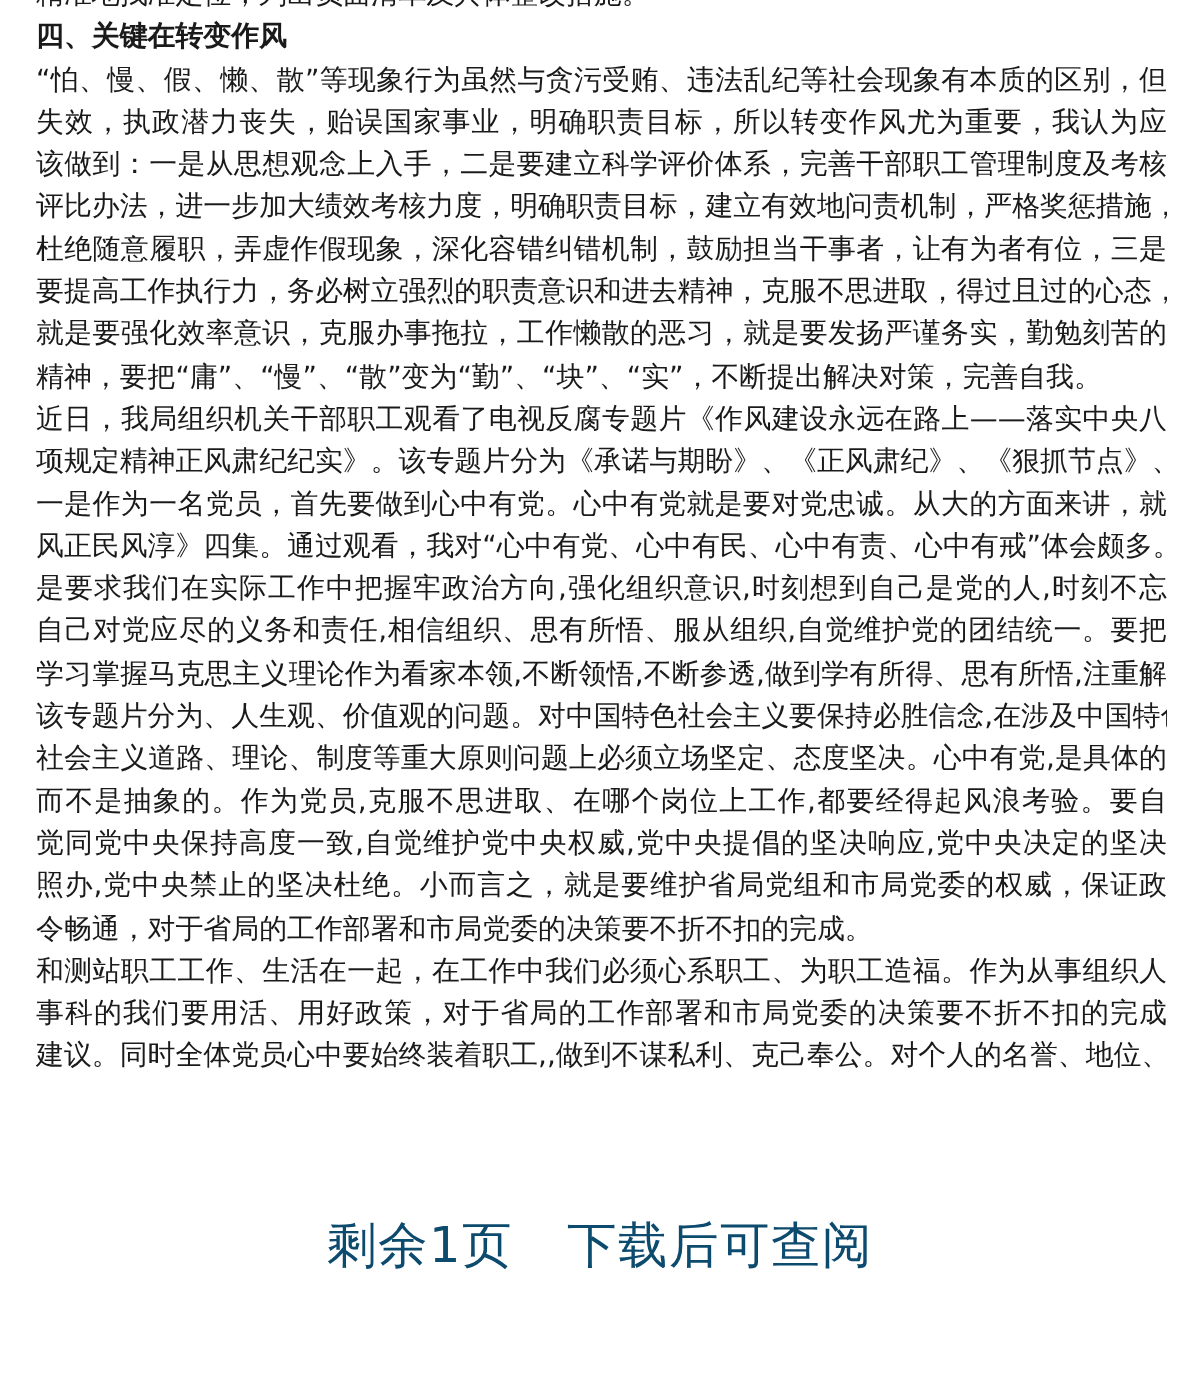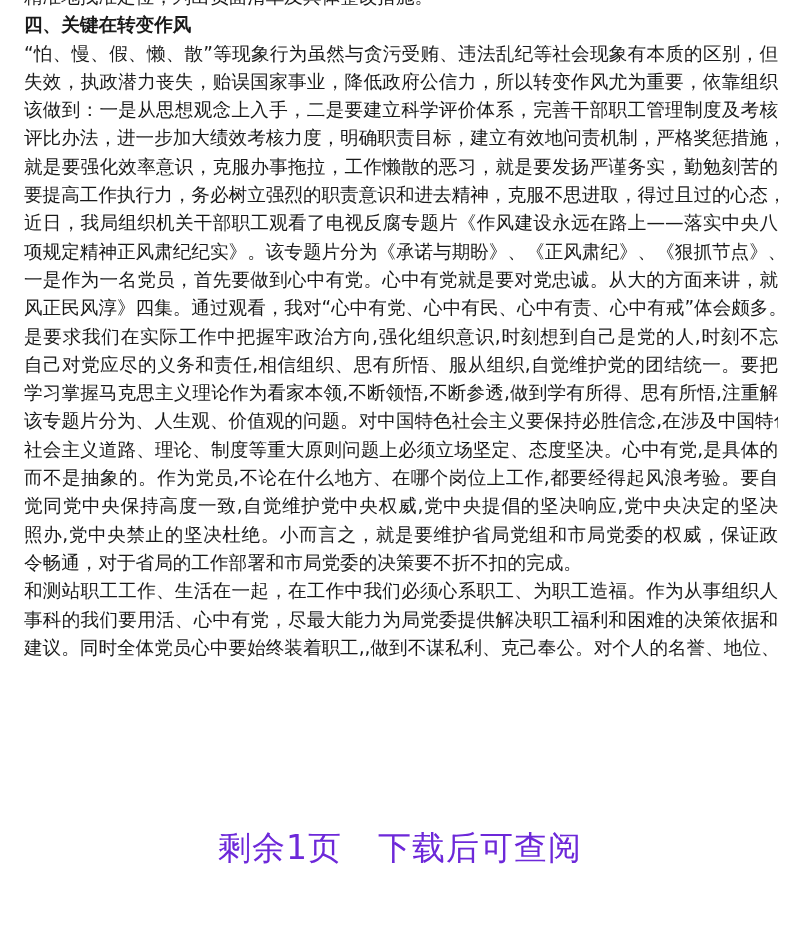--- a/index.html
+++ b/index.html
@@ -34,58 +34,60 @@
     .line.last {
       text-align-last: left;
     }
     .heading {
       font-weight: bold;
       text-align-last: left;
     }
     .footer-banner {
       position: absolute;
       left: 0;
-      top: 826px;
+      top: 808px;
       width: 800px;
       text-align: center;
       font-size: 33px;
-      color: #6d28d9;
+      color: #0c4a6e;
       letter-spacing: 1px;
       font-family: "DejaVu Sans", "Liberation Sans", sans-serif;
     }
     .footer-banner .gap {
       display: inline-block;
       width: 36px;
     }
   </style>
 </head>
 <body>
 
 <div class="page">
   <div class="line last">精准地找准定位，列出负面清单及具体整改措施。</div>
   <div class="line heading">四、关键在转变作风</div>
   <div class="line">“怕、慢、假、懒、散”等现象行为虽然与贪污受贿、违法乱纪等社会现象有本质的区别，但</div>
-  <div class="line">失效，执政潜力丧失，贻误国家事业，降低政府公信力，所以转变作风尤为重要，依靠组织</div>
+  <div class="line">失效，执政潜力丧失，贻误国家事业，明确职责目标，所以转变作风尤为重要，我认为应</div>
   <div class="line">该做到：一是从思想观念上入手，二是要建立科学评价体系，完善干部职工管理制度及考核</div>
   <div class="line">评比办法，进一步加大绩效考核力度，明确职责目标，建立有效地问责机制，严格奖惩措施，</div>
+  <div class="line">杜绝随意履职，弄虚作假现象，深化容错纠错机制，鼓励担当干事者，让有为者有位，三是</div>
+  <div class="line">要提高工作执行力，务必树立强烈的职责意识和进去精神，克服不思进取，得过且过的心态，</div>
   <div class="line">就是要强化效率意识，克服办事拖拉，工作懒散的恶习，就是要发扬严谨务实，勤勉刻苦的</div>
-  <div class="line">要提高工作执行力，务必树立强烈的职责意识和进去精神，克服不思进取，得过且过的心态，</div>
+  <div class="line last">精神，要把“庸”、“慢”、“散”变为“勤”、“块”、“实”，不断提出解决对策，完善自我。</div>
   <div class="line">近日，我局组织机关干部职工观看了电视反腐专题片《作风建设永远在路上——落实中央八</div>
   <div class="line">项规定精神正风肃纪纪实》。该专题片分为《承诺与期盼》、《正风肃纪》、《狠抓节点》、《党</div>
   <div class="line">一是作为一名党员，首先要做到心中有党。心中有党就是要对党忠诚。从大的方面来讲，就</div>
   <div class="line">风正民风淳》四集。通过观看，我对“心中有党、心中有民、心中有责、心中有戒”体会颇多。</div>
   <div class="line">是要求我们在实际工作中把握牢政治方向,强化组织意识,时刻想到自己是党的人,时刻不忘</div>
   <div class="line">自己对党应尽的义务和责任,相信组织、思有所悟、服从组织,自觉维护党的团结统一。要把</div>
   <div class="line">学习掌握马克思主义理论作为看家本领,不断领悟,不断参透,做到学有所得、思有所悟,注重解</div>
   <div class="line">该专题片分为、人生观、价值观的问题。对中国特色社会主义要保持必胜信念,在涉及中国特色</div>
   <div class="line">社会主义道路、理论、制度等重大原则问题上必须立场坚定、态度坚决。心中有党,是具体的</div>
-  <div class="line">而不是抽象的。作为党员,不论在什么地方、在哪个岗位上工作,都要经得起风浪考验。要自</div>
+  <div class="line">而不是抽象的。作为党员,克服不思进取、在哪个岗位上工作,都要经得起风浪考验。要自</div>
   <div class="line">觉同党中央保持高度一致,自觉维护党中央权威,党中央提倡的坚决响应,党中央决定的坚决</div>
   <div class="line">照办,党中央禁止的坚决杜绝。小而言之，就是要维护省局党组和市局党委的权威，保证政</div>
   <div class="line last">令畅通，对于省局的工作部署和市局党委的决策要不折不扣的完成。</div>
   <div class="line">和测站职工工作、生活在一起，在工作中我们必须心系职工、为职工造福。作为从事组织人</div>
-  <div class="line">事科的我们要用活、心中有党，尽最大能力为局党委提供解决职工福利和困难的决策依据和</div>
+  <div class="line">事科的我们要用活、用好政策，对于省局的工作部署和市局党委的决策要不折不扣的完成</div>
   <div class="line">建议。同时全体党员心中要始终装着职工,,做到不谋私利、克己奉公。对个人的名誉、地位、</div>
 </div>
 
 <div class="footer-banner">
   <span>剩余1页</span><span class="gap"></span><span>下载后可查阅</span>
 </div>
 
 </body></html>

